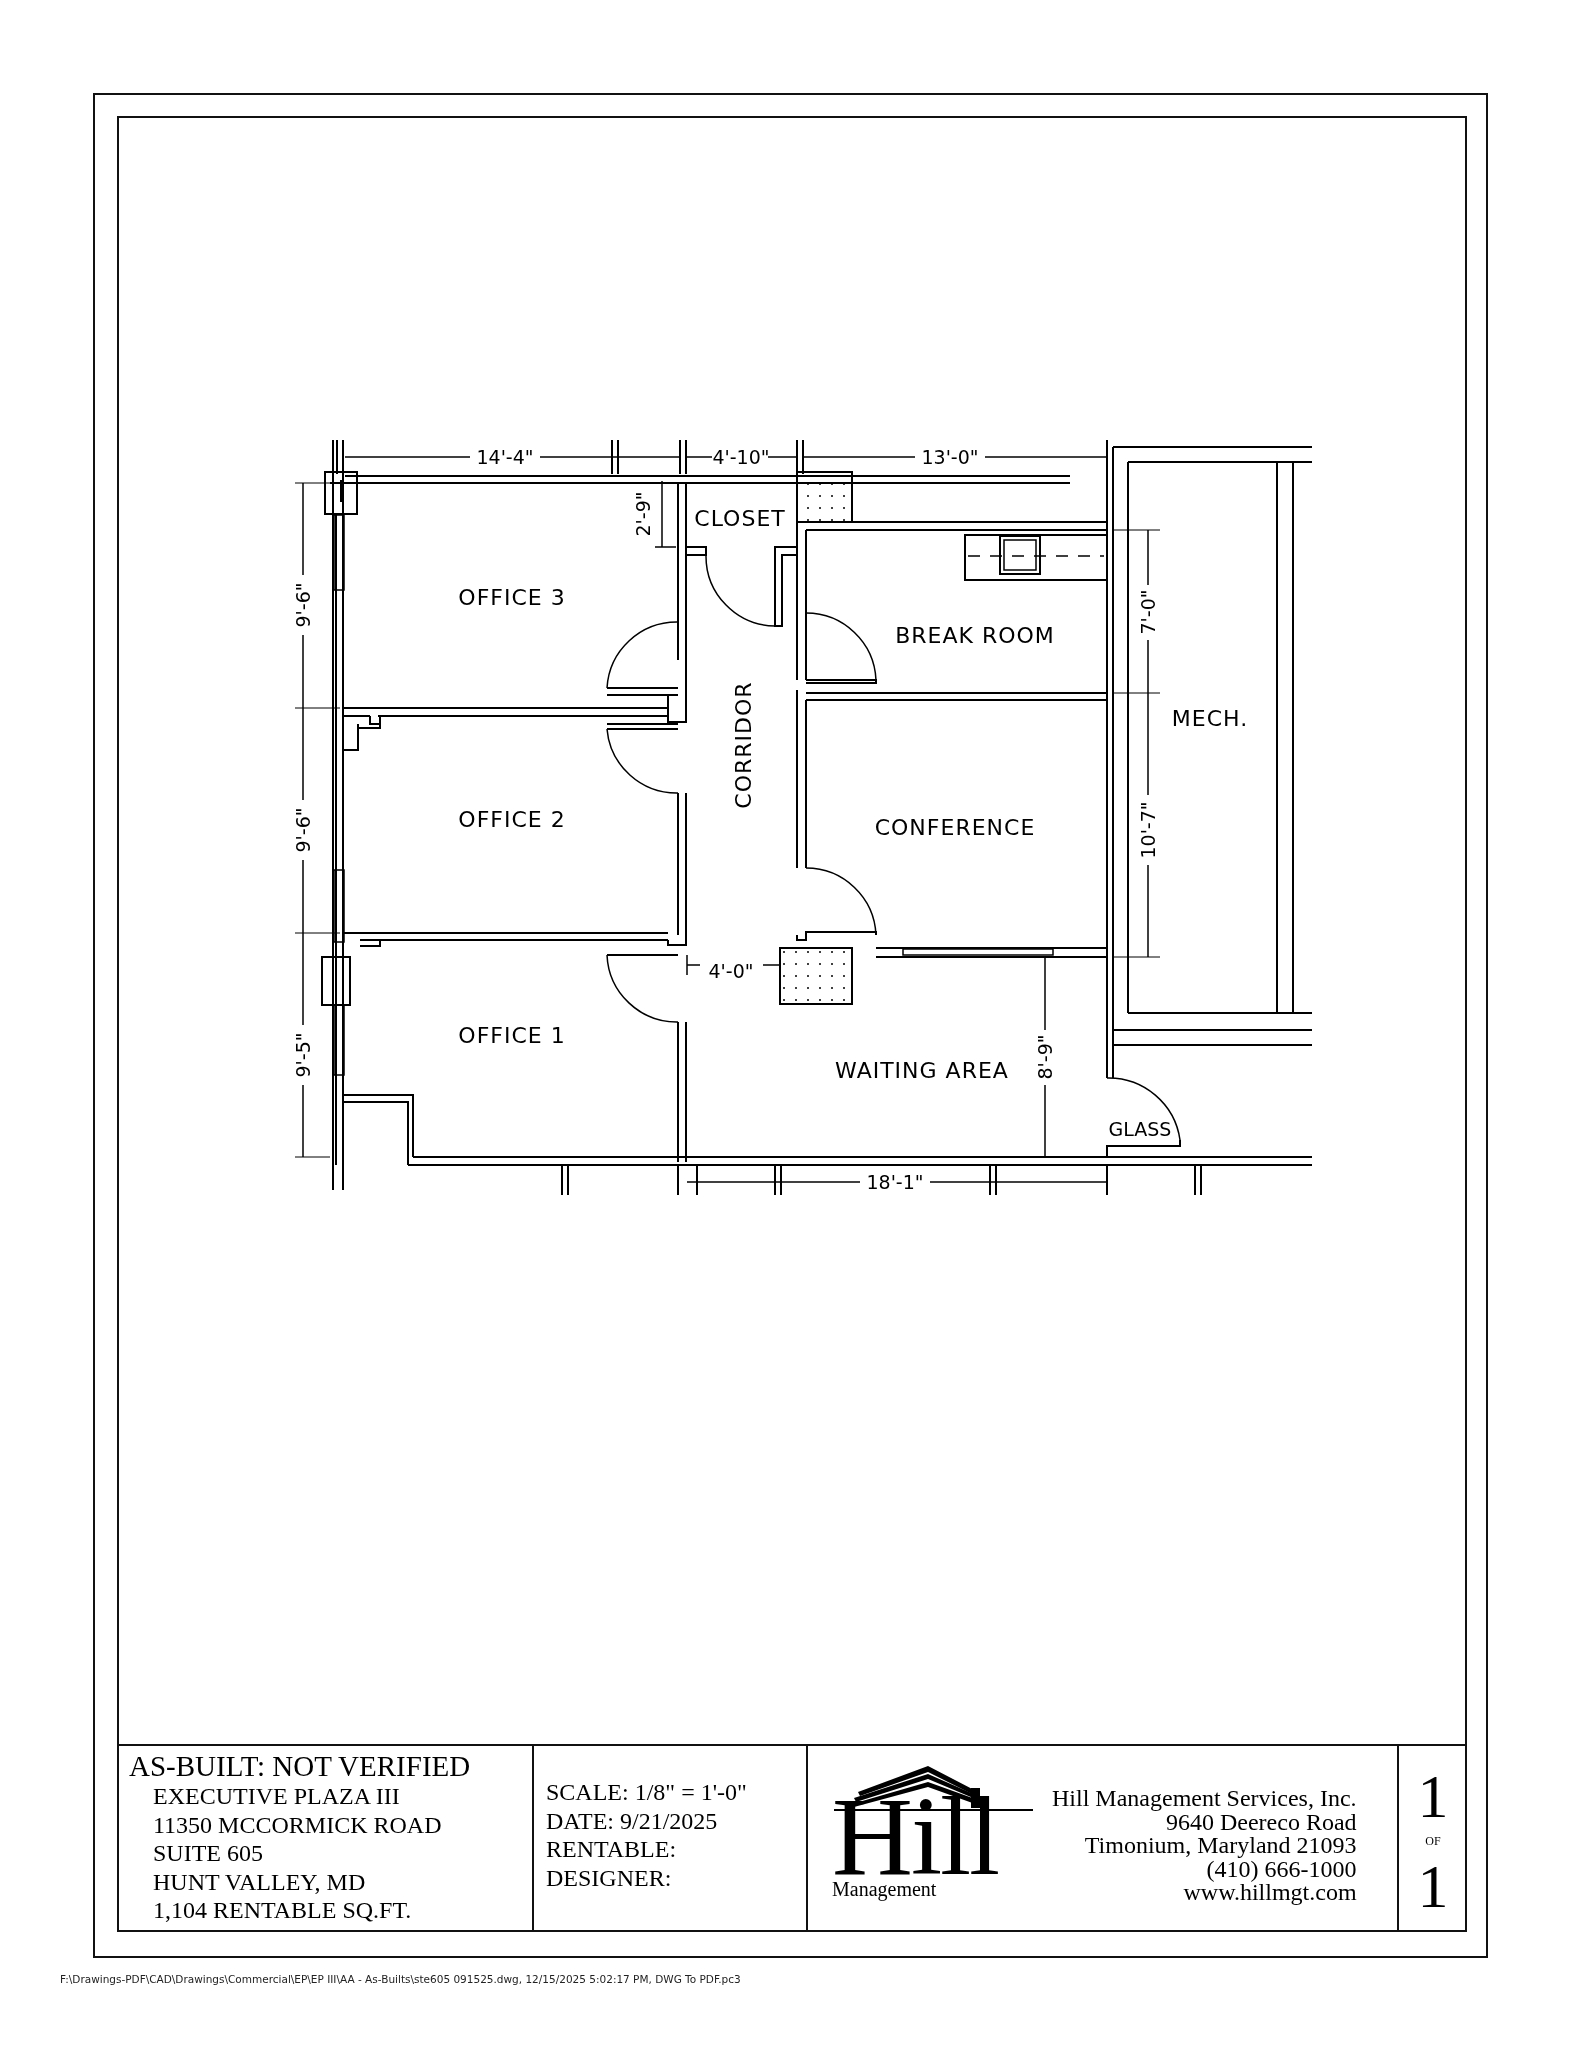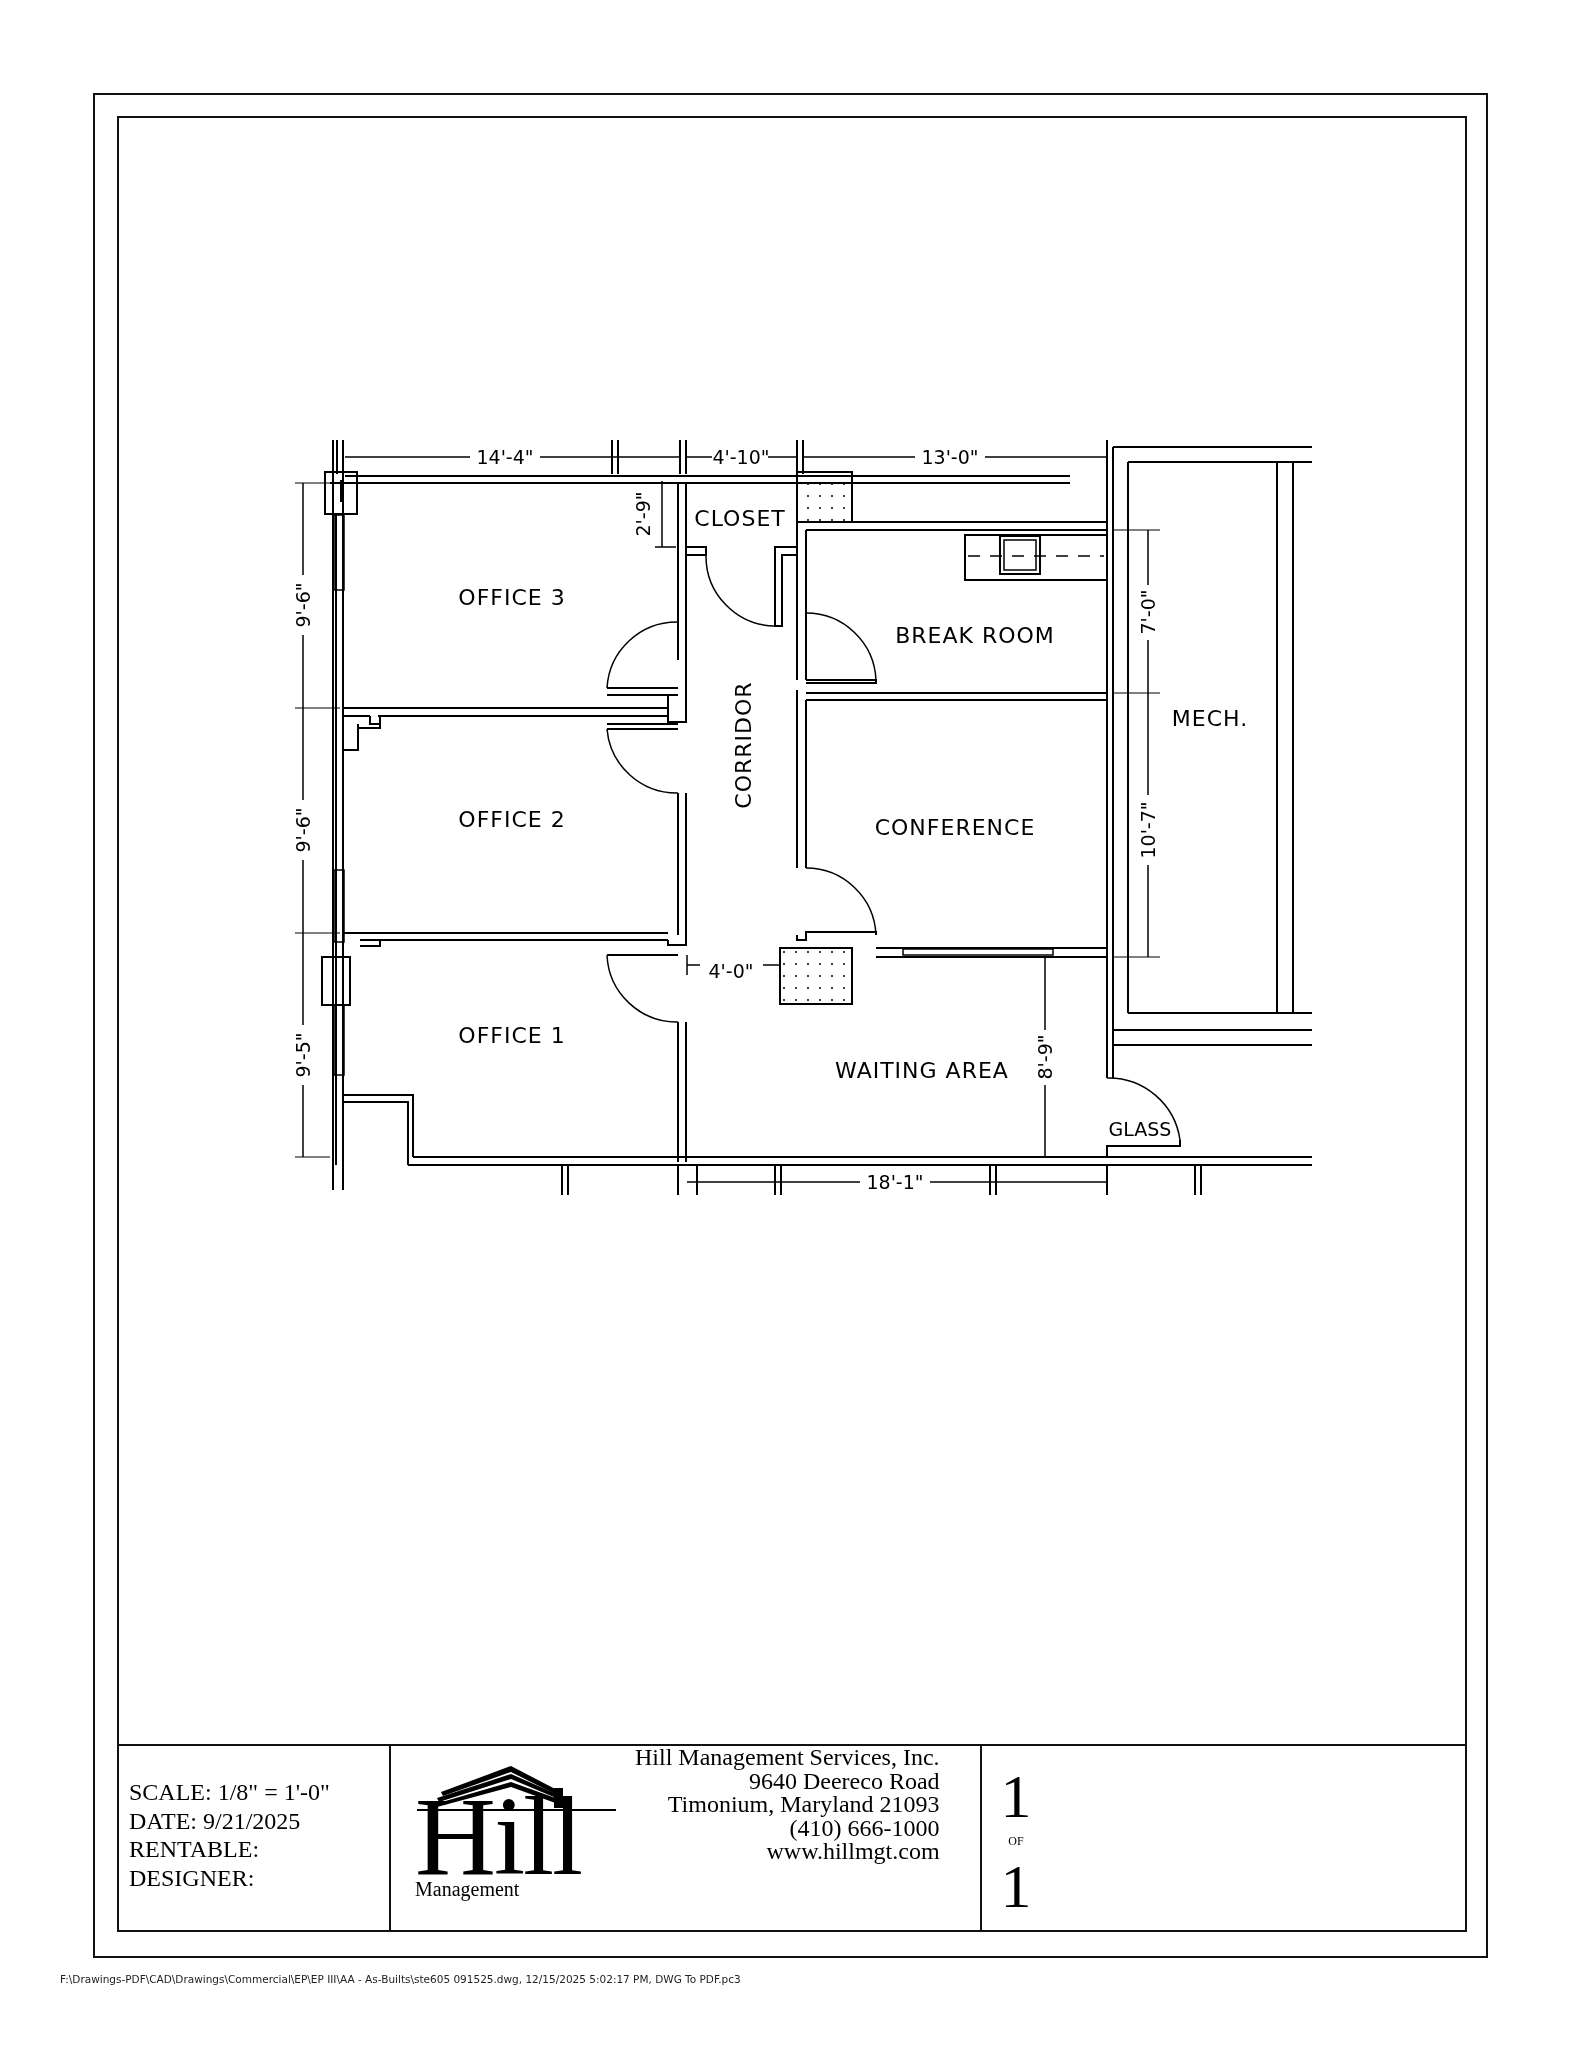--- a/index.html
+++ b/index.html
@@ -14,21 +14,21 @@
   .tb-cell { border-right:2px solid #111; box-sizing:border-box; height:100%; }
   .tb-project { width:417px; padding:4px 0 0 12px; }
   .tb-status { font-size:29px; line-height:32px; }
   .tb-line { font-size:24px; line-height:28.5px; padding-left:24px; }
   .tb-meta { width:274px; padding:32px 0 0 12px; }
   .tb-meta .tb-line { padding-left:0; }
   .tb-company { width:591px; display:flex; align-items:flex-start;text-align:right; }
   .logo { position:relative; width:210px; height:188px; margin-left:20px; }
   .logo-hill { position:absolute; left:4px; top:34px; font-size:112px; line-height:112px; letter-spacing:-2px; font-family:"Liberation Serif", serif; }
   .logo-mgmt { position:absolute; left:4px; top:132px; font-size:20px; font-family:"Liberation Serif", serif; }
-  .addr { margin-left:14px; }
+  .addr { padding-top:41px; margin-left:14px; }
   .addr .a { font-size:24px; line-height:23.5px; }
   .tb-sheet { width:68px; border-right:none; text-align:center; font-family:"Liberation Serif", serif; }
   .sheet-num { font-size:62px; line-height:60px; margin-top:20px; }
   .sheet-of { font-size:12px; line-height:30px; }
   .footer-path { position:absolute; left:60px; top:1973px; font-size:10.5px; font-family:"DejaVu Sans", sans-serif; color:#222; white-space:nowrap; }
 </style>
 </head>
 <body>
 
 <div class="sheet-outer"></div>
@@ -224,20 +224,28 @@
   <text class="dim-label" x="0" y="0" text-anchor="middle" transform="translate(310,830) rotate(-90)">9'-6"</text>
   <text class="dim-label" x="0" y="0" text-anchor="middle" transform="translate(310,1055) rotate(-90)">9'-5"</text>
   <text class="dim-label" x="0" y="0" text-anchor="middle" transform="translate(1155,612) rotate(-90)">7'-0"</text>
   <text class="dim-label" x="0" y="0" text-anchor="middle" transform="translate(1155,830) rotate(-90)">10'-7"</text>
   <text class="dim-label" x="731" y="978" text-anchor="middle">4'-0"</text>
   <text class="dim-label" x="0" y="0" text-anchor="middle" transform="translate(1052,1057) rotate(-90)">8'-9"</text>
   <text class="dim-label" x="895" y="1189" text-anchor="middle">18'-1"</text>
 </svg>
 
 <div class="title-block">
+  <div class="tb-cell tb-project">
+    <div class="tb-status">AS-BUILT: NOT VERIFIED</div>
+    <div class="tb-line">EXECUTIVE PLAZA III</div>
+    <div class="tb-line">11350 MCCORMICK ROAD</div>
+    <div class="tb-line">SUITE 605</div>
+    <div class="tb-line">HUNT VALLEY, MD</div>
+    <div class="tb-line">1,104 RENTABLE SQ.FT.</div>
+  </div>
   <div class="tb-cell tb-meta">
     <div class="tb-line">SCALE: 1/8" = 1'-0"</div>
     <div class="tb-line">DATE: 9/21/2025</div>
     <div class="tb-line">RENTABLE:</div>
     <div class="tb-line">DESIGNER:</div>
   </div>
   <div class="tb-cell tb-company">
     <div class="logo">
       <svg width="210" height="60" style="position:absolute;left:0;top:6px">
         <g fill="#000">

